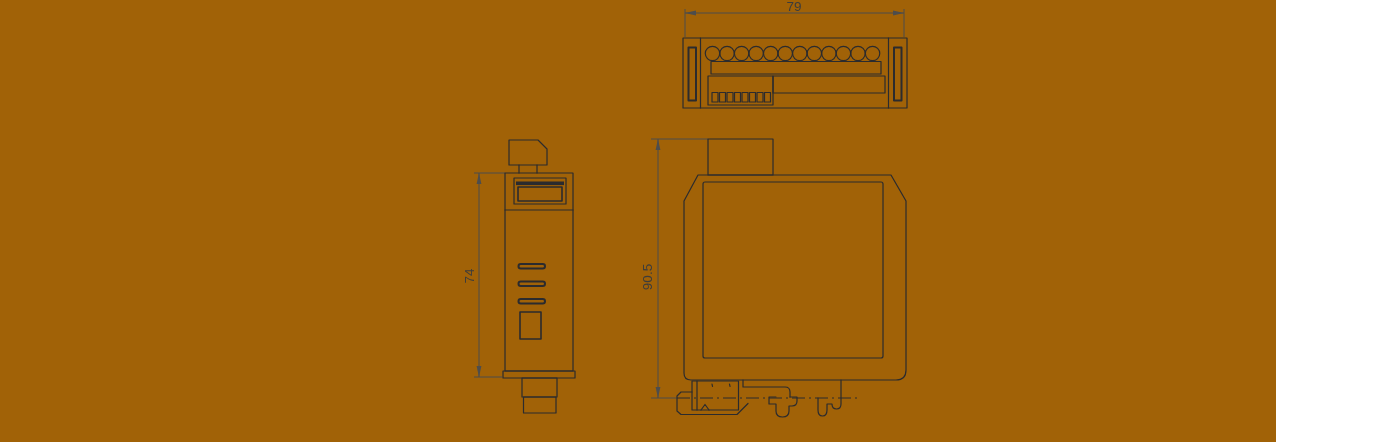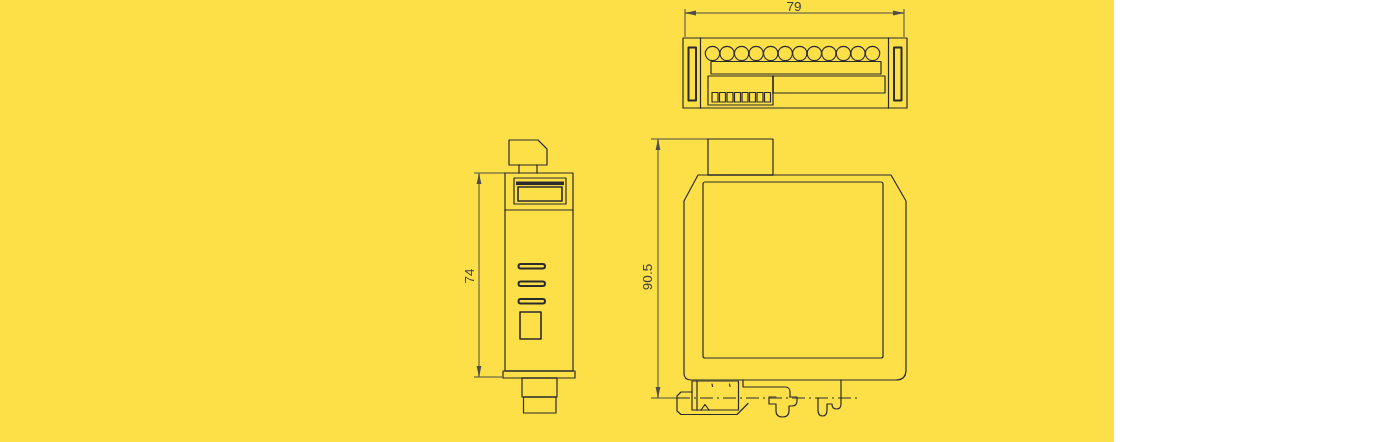--- a/index.html
+++ b/index.html
@@ -1,19 +1,19 @@
 <!DOCTYPE html>
 <html style="--line: #2b2b2e; --dim: #4d4d4d;"><head>
 <meta charset="utf-8">
 <style>
   html,body{margin:0;padding:0;background:#ffffff;}
   .canvas{
     position:relative;
-    width:1114px;height:442px;
-    background:#fde047;
+    width:1276px;height:442px;
+    background:#a16207;
     font-family:"Liberation Sans", sans-serif;
     overflow:hidden;
   }
   svg{position:absolute;left:0;top:0;}
   .ln{fill:none;stroke:var(--line,#2b2b2e);stroke-width:1.2;stroke-linejoin:round;stroke-linecap:round;}
   .ln15{fill:none;stroke:var(--line,#2b2b2e);stroke-width:1.6;stroke-linejoin:round;}
   .lnthick{fill:none;stroke:var(--line,#2b2b2e);stroke-width:2;stroke-linejoin:round;}
   .fillbar{fill:var(--line,#2b2b2e);stroke:none;}
   .dim{fill:none;stroke:var(--dim,#4d4d4d);stroke-width:1;}
   .dimfill{fill:var(--dim,#4d4d4d);stroke:none;}

